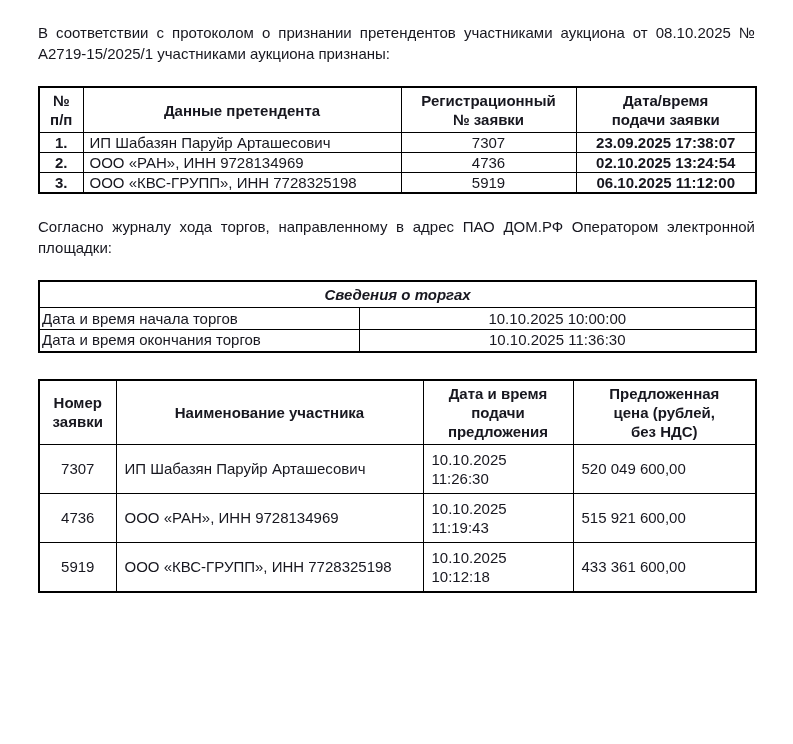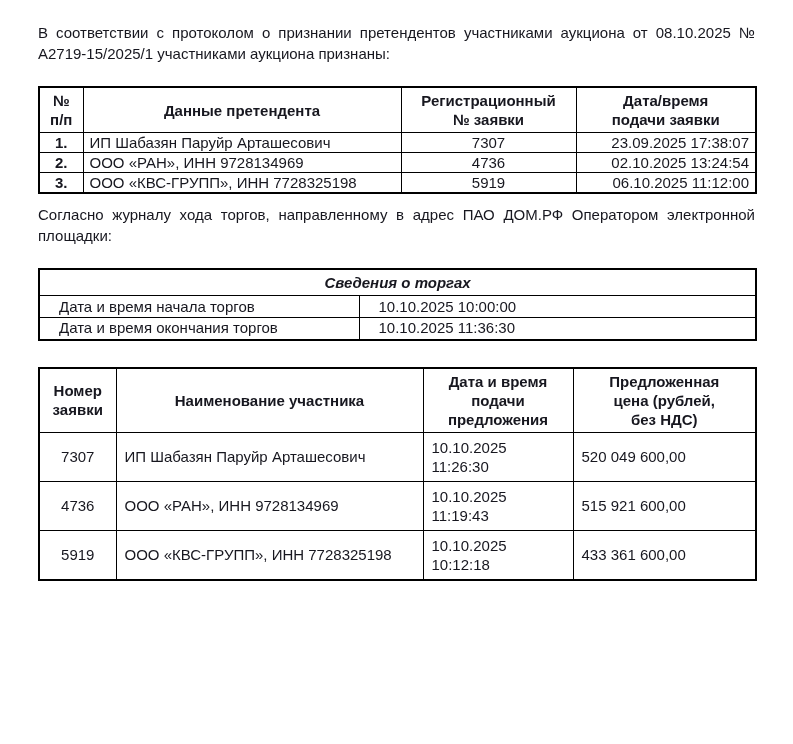--- a/index.html
+++ b/index.html
@@ -12,21 +12,21 @@
     font-family: "Liberation Sans", "DejaVu Sans", sans-serif;
     font-size: 15px;
     line-height: 21px;
     color: #17171f;
     overflow: hidden;
   }
   p.doc-par {
     text-align: justify;
   }
   .par-intro      { margin-top: 0; }
-  .par-journal    { margin-top: 10px; }
+  .par-journal    { margin-top: 22px; }
   .par-winner     { margin-top: 24px; }
   .par-protocol   { margin-top: 20px; }
 
   table {
     border-collapse: collapse;
     table-layout: fixed;
     width: 717px;
     font-size: 15px;
     color: #17171f;
   }
@@ -41,27 +41,27 @@
     text-align: center;
     white-space: pre-line;
     line-height: 19px;
     padding: 3px 4px;
   }
   .tbl-participants { margin-top: 22px; }
   .tbl-participants td { padding: 0 6px; line-height: 19px; height: 20px; }
   .tbl-participants td.c-num   { text-align: center; font-weight: bold; }
   .tbl-participants td.c-name  { text-align: left; }
   .tbl-participants td.c-reg   { text-align: center; }
-  .tbl-participants td.c-date  { text-align: right; }
+  .tbl-participants td.c-date  { text-align: center; font-weight: bold; }
 
   .tbl-info { margin-top: 22px; }
   .tbl-info th { padding: 1px 4px; font-style: italic; }
-  .tbl-info td { padding: 0 19px; line-height: 20px; height: 22px; }
+  .tbl-info td { padding: 0 2px; line-height: 20px; height: 22px; }
   .tbl-info td.c-label { text-align: left; }
-  .tbl-info td.c-value { text-align: left; }
+  .tbl-info td.c-value { text-align: center; }
 
   .tbl-bids { margin-top: 26px; }
   .tbl-bids th { padding: 9px 4px; }
   .tbl-bids td { padding: 5px 8px; line-height: 19px; height: 47px; }
   .tbl-bids td.c-num   { text-align: center; }
   .tbl-bids td.c-name  { text-align: left; }
   .tbl-bids td.c-date  { white-space: pre-line; }
   .tbl-bids td.c-price { }
 </style>
 </head>

